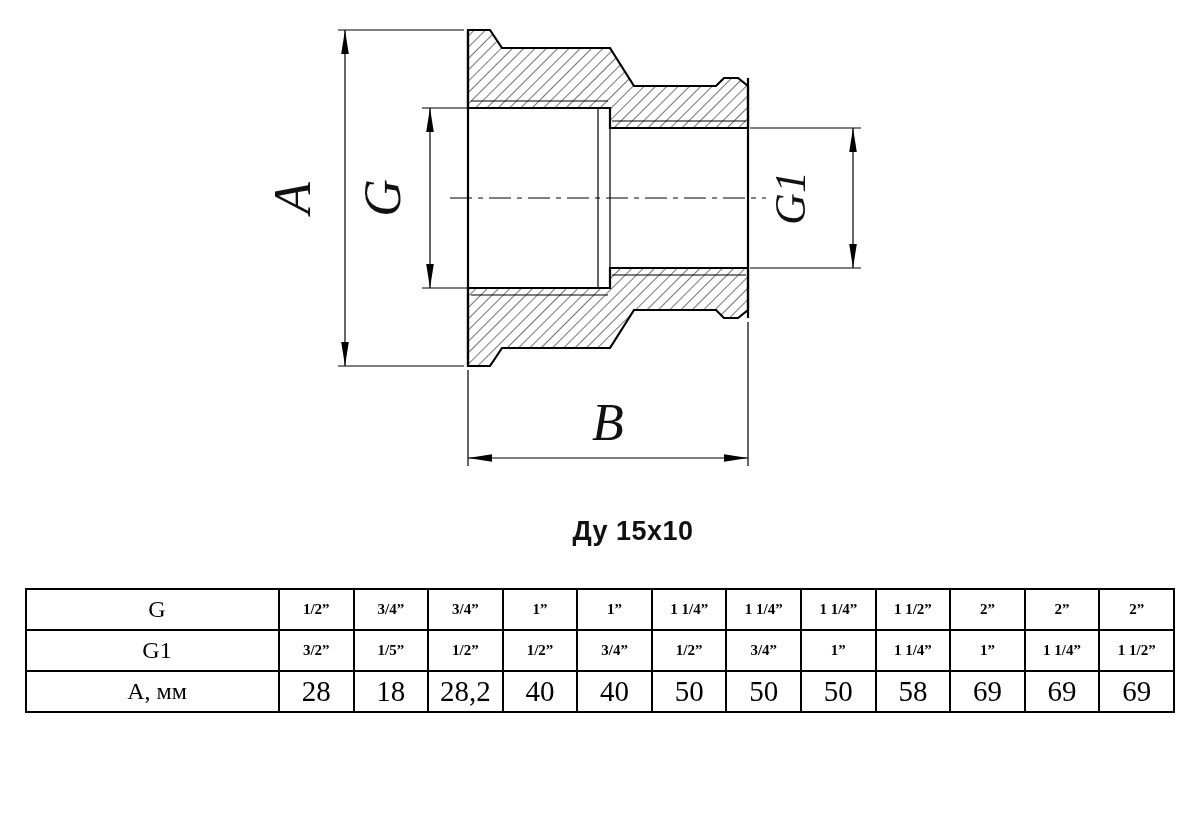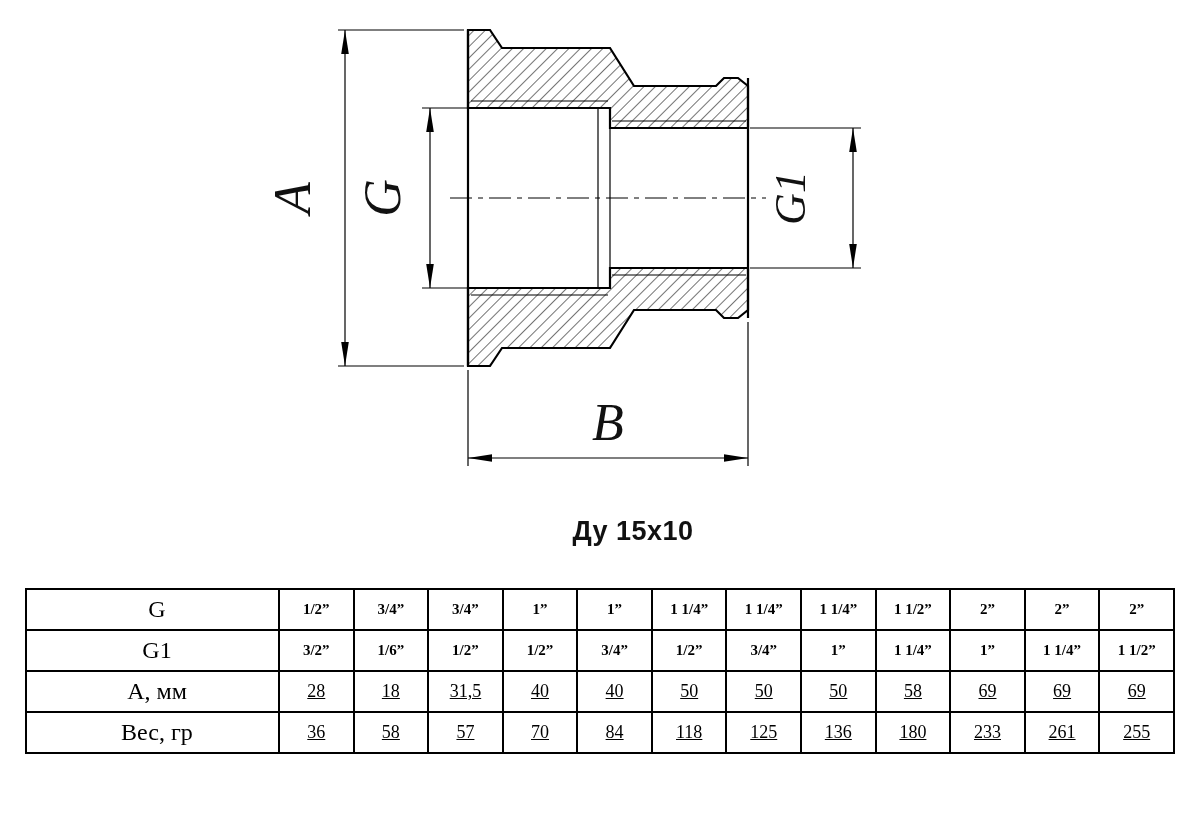--- a/index.html
+++ b/index.html
@@ -53,22 +53,21 @@
     font-size:24px;
     width:240px;
   }
   td.frac-cell{
     font-weight:bold;
     font-size:15px;
     font-family:"Liberation Serif", serif;
     margin-top:40px;
   }
   td.num-cell{
-    font-size:18px;
-    text-decoration:underline;
+    font-size:29px;
   }
   .dim-text{
     font-family:"Liberation Serif", serif;
     font-style:italic;
     fill:#111;
   }
 </style>
 </head>
 <body>
 
@@ -157,58 +156,43 @@
           <td class="frac-cell">1 1/4”</td>
           <td class="frac-cell">1 1/4”</td>
           <td class="frac-cell">1 1/2”</td>
           <td class="frac-cell">2”</td>
           <td class="frac-cell">2”</td>
           <td class="frac-cell">2”</td>
         </tr>
         <tr>
           <td class="label-cell">G1</td>
           <td class="frac-cell">3/2”</td>
-          <td class="frac-cell">1/6”</td>
+          <td class="frac-cell">1/5”</td>
           <td class="frac-cell">1/2”</td>
           <td class="frac-cell">1/2”</td>
           <td class="frac-cell">3/4”</td>
           <td class="frac-cell">1/2”</td>
           <td class="frac-cell">3/4”</td>
           <td class="frac-cell">1”</td>
           <td class="frac-cell">1 1/4”</td>
           <td class="frac-cell">1”</td>
           <td class="frac-cell">1 1/4”</td>
           <td class="frac-cell">1 1/2”</td>
         </tr>
         <tr>
           <td class="label-cell">А, мм</td>
           <td class="num-cell">28</td>
           <td class="num-cell">18</td>
-          <td class="num-cell">31,5</td>
+          <td class="num-cell">28,2</td>
           <td class="num-cell">40</td>
           <td class="num-cell">40</td>
           <td class="num-cell">50</td>
           <td class="num-cell">50</td>
           <td class="num-cell">50</td>
           <td class="num-cell">58</td>
           <td class="num-cell">69</td>
           <td class="num-cell">69</td>
           <td class="num-cell">69</td>
         </tr>
-        <tr>
-          <td class="label-cell">Вес, гр</td>
-          <td class="num-cell">36</td>
-          <td class="num-cell">58</td>
-          <td class="num-cell">57</td>
-          <td class="num-cell">70</td>
-          <td class="num-cell">84</td>
-          <td class="num-cell">118</td>
-          <td class="num-cell">125</td>
-          <td class="num-cell">136</td>
-          <td class="num-cell">180</td>
-          <td class="num-cell">233</td>
-          <td class="num-cell">261</td>
-          <td class="num-cell">255</td>
-        </tr>
       </tbody>
   </table>
 
 </div>
 
 </body></html>

